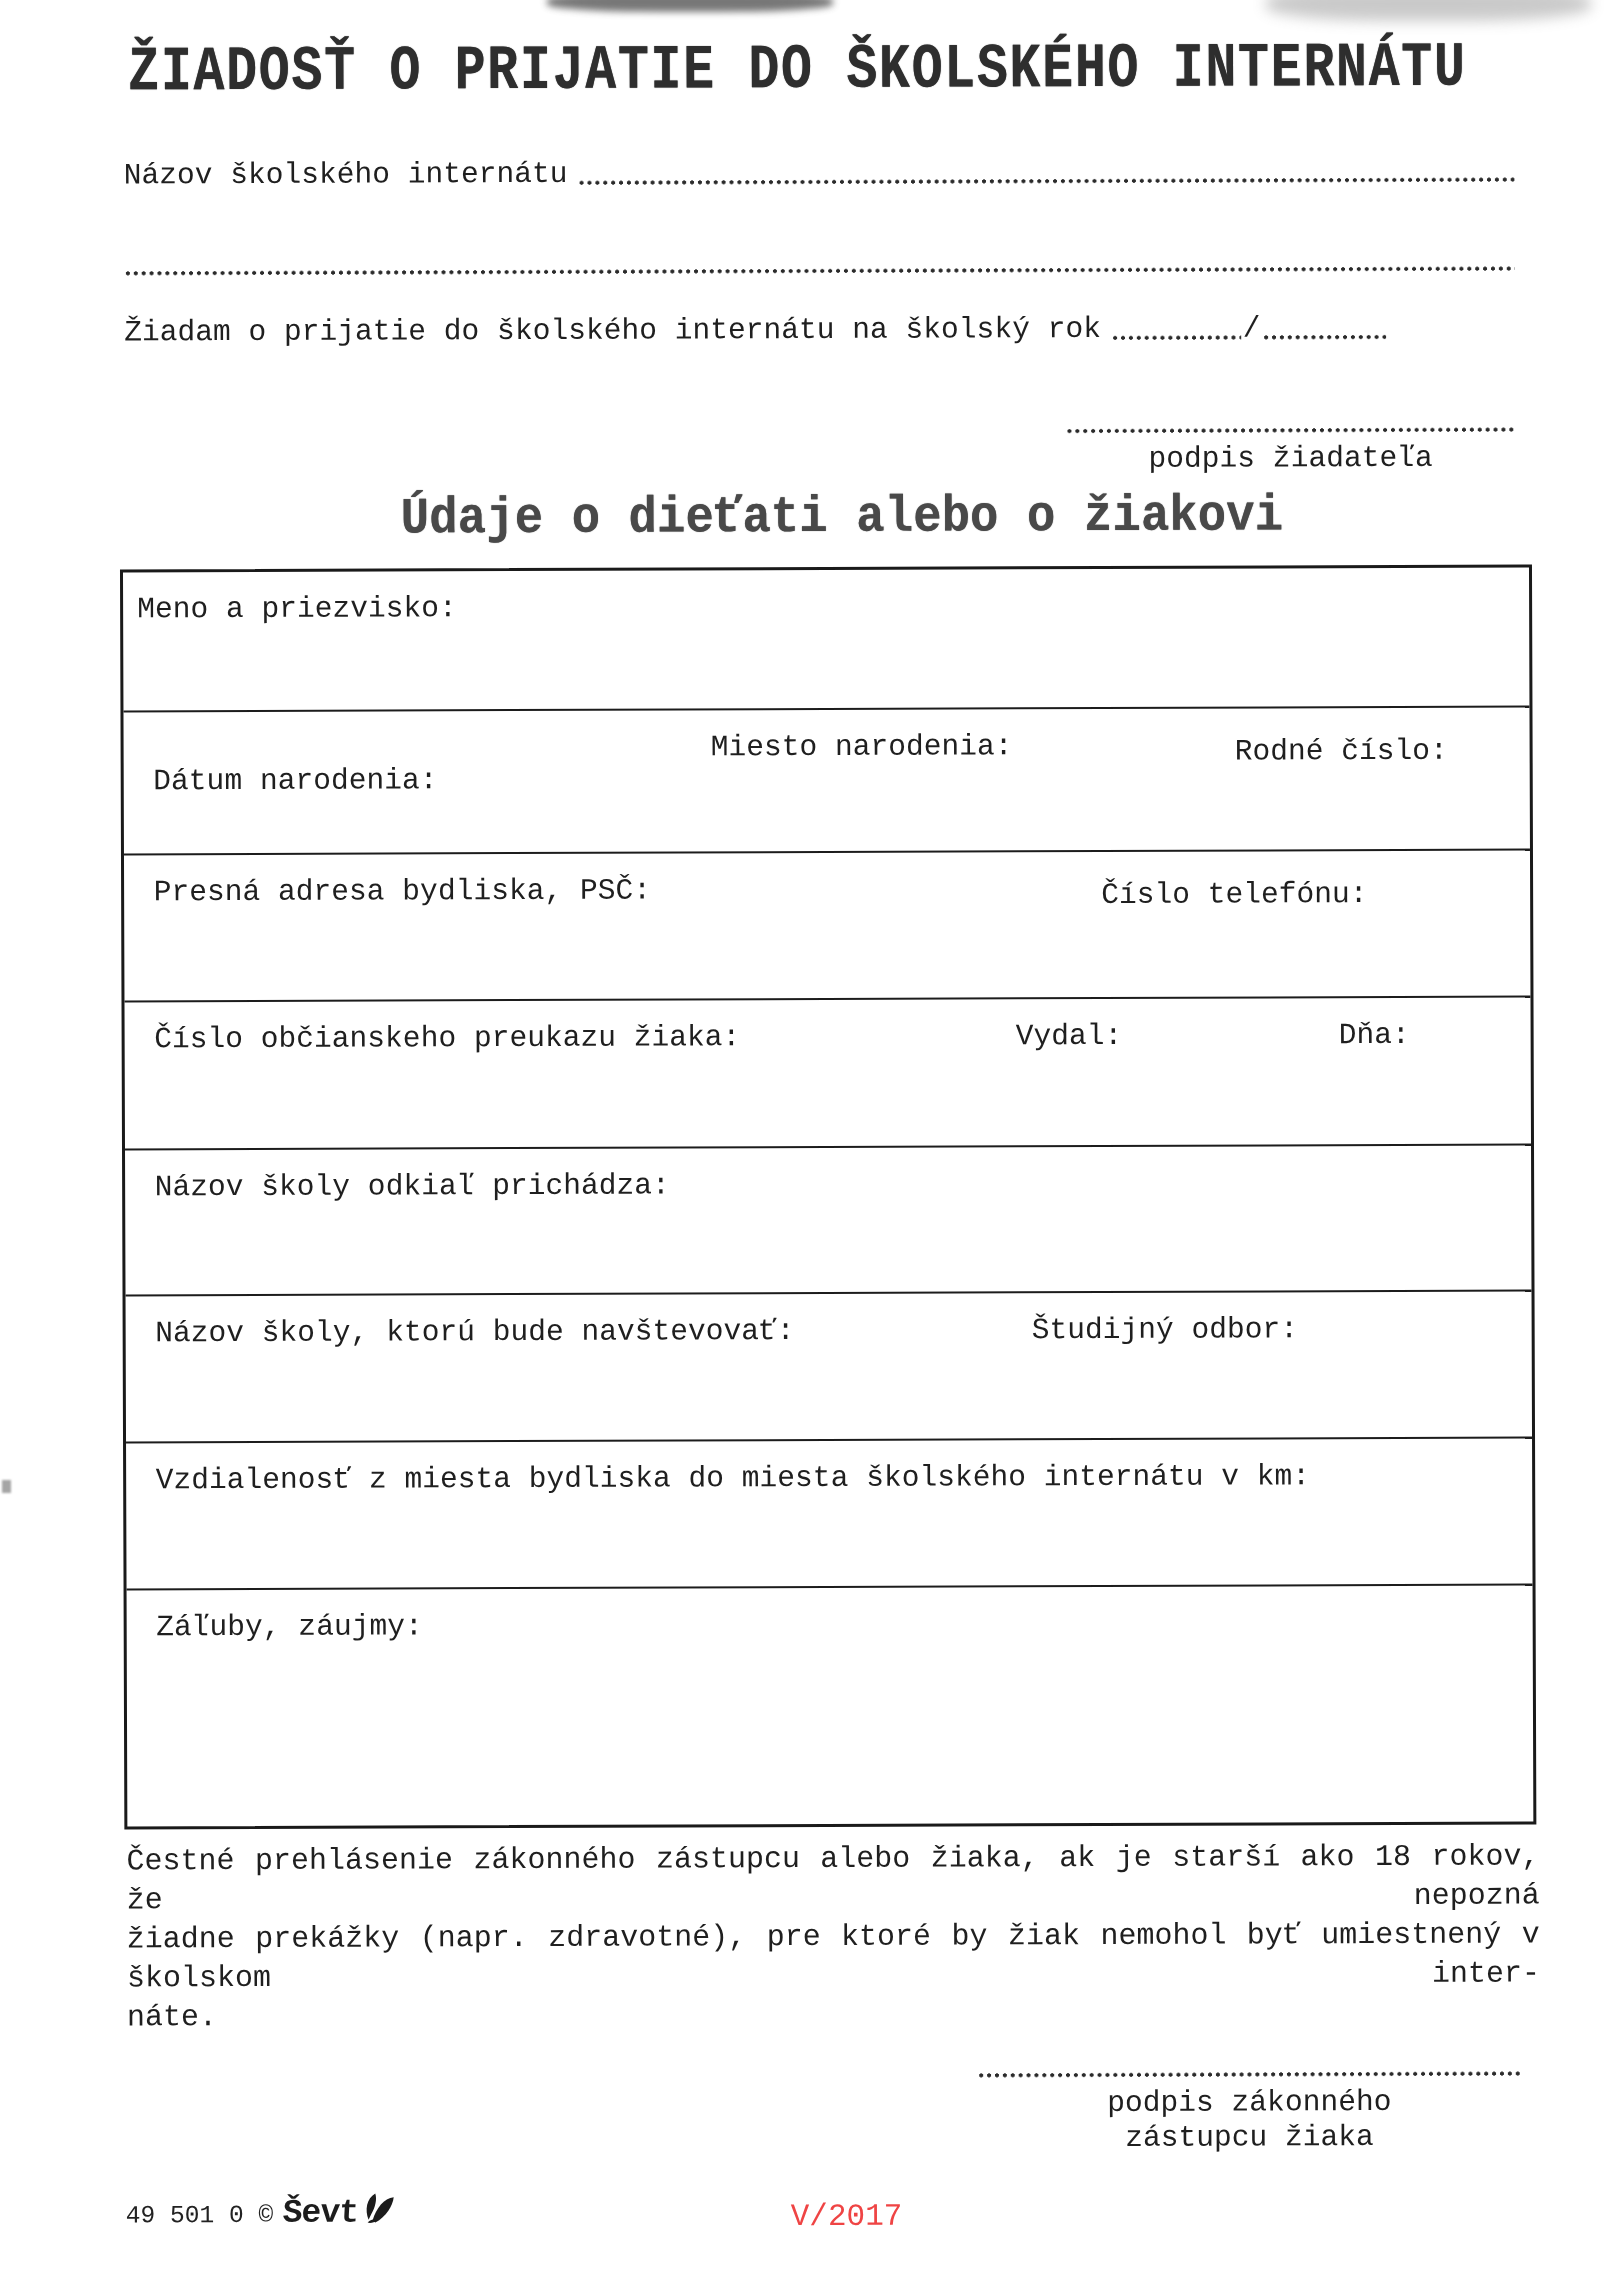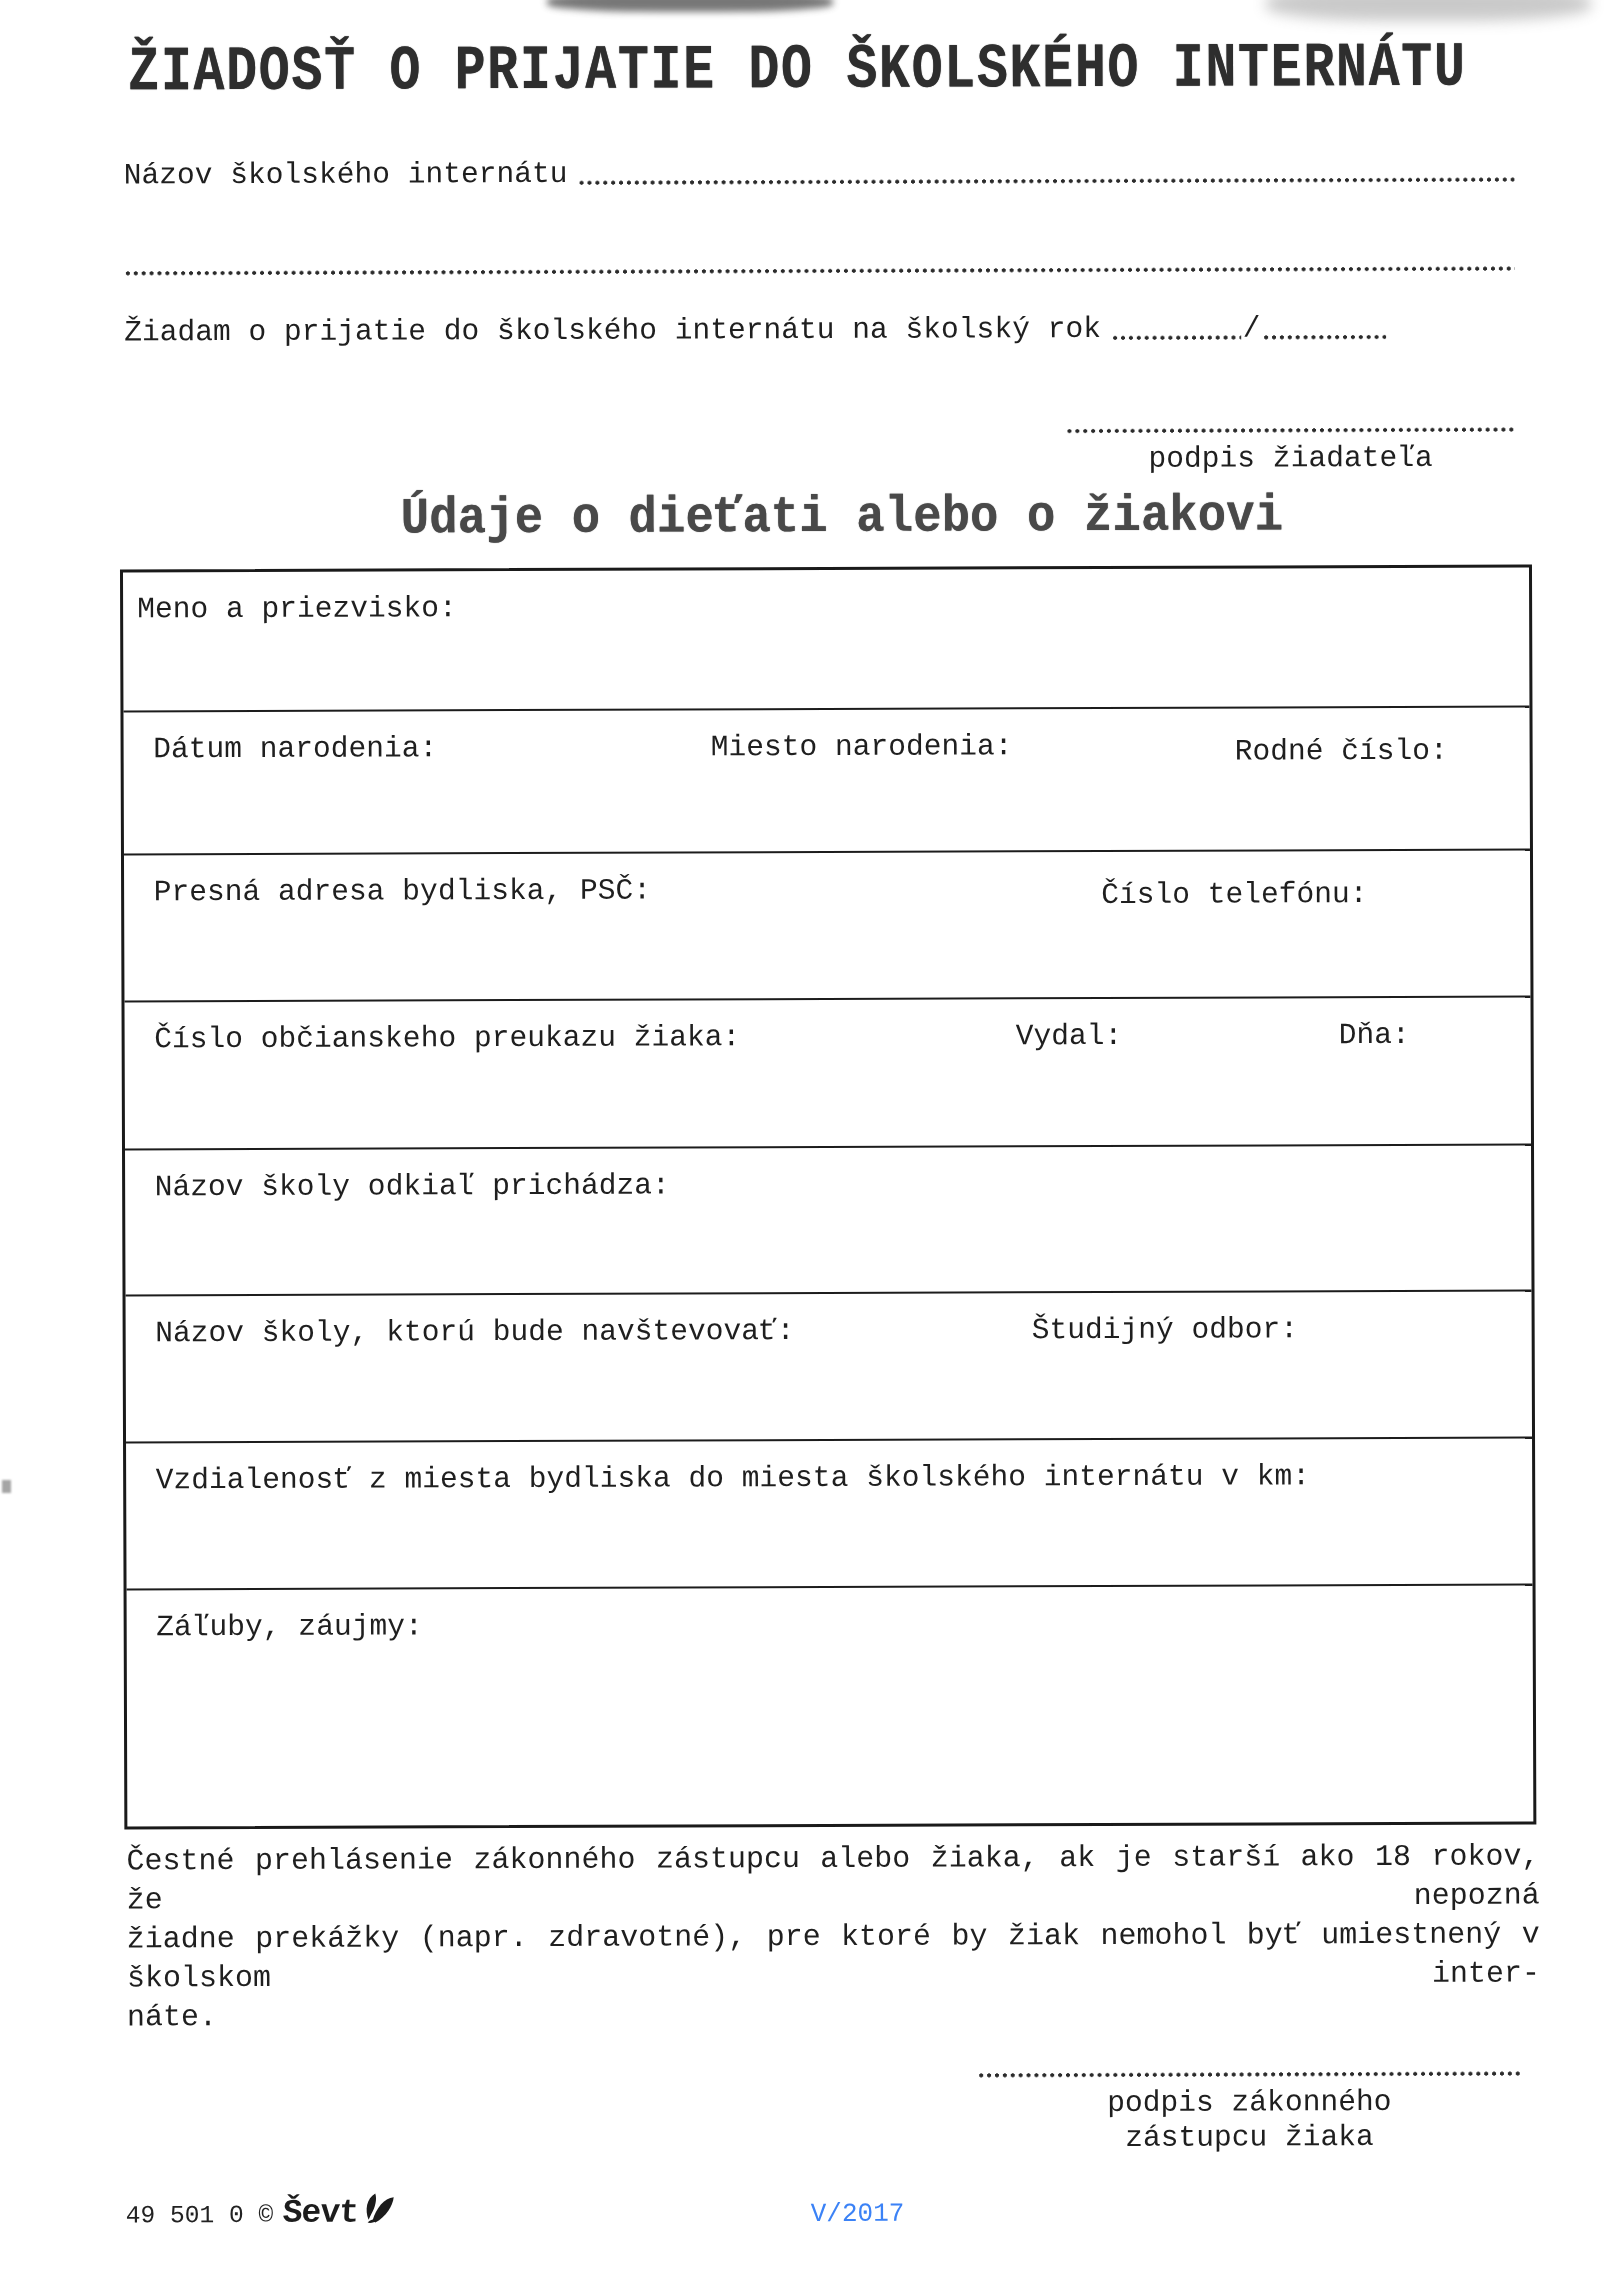--- a/index.html
+++ b/index.html
@@ -63,21 +63,21 @@
   .decl .jl{text-align:justify;text-align-last:justify;}
   .decl .ll{text-align:left;}
 
   .footer-left{
     position:absolute;left:118px;top:2185px;
     display:flex;align-items:baseline;gap:9px;
   }
   .form-code{font-size:24.6px;color:#222;}
   .publisher{font-size:33px;font-weight:800;letter-spacing:-1px;color:#1c1c1c;transform:skewX(-3deg);}
   .butterfly{position:relative;top:3.9px;left:-3.9px;}
-  .edition{position:absolute;left:783px;top:2199px;font-size:26px;color:#3b82f6;margin-left:20px;}
+  .edition{position:absolute;left:783px;top:2199px;font-size:31px;color:#ef4444;}
 </style>
 </head>
 <body>
 
 <div class="page">
   <div class="smudge a"></div>
   <div class="smudge b"></div>
   <div class="tick"></div>
 
   <div class="sheet">
@@ -103,21 +103,21 @@
       <div class="cap">podpis žiadateľa</div>
     </div>
 
     <div class="heading">Údaje o dieťati alebo o žiakovi</div>
 
     <div class="ftable">
       <div class="trow" style="height:138px;">
         <span class="lbl" style="left:14px;">Meno a priezvisko:</span>
       </div>
       <div class="trow" style="height:141px;">
-        <span class="lbl" style="left:29.6px;">Dátum narodenia:</span>
+        <span class="lbl" style="left:29.6px;margin-top:32px;">Dátum narodenia:</span>
         <span class="lbl" style="left:587px;">Miesto narodenia:</span>
         <span class="lbl" style="left:1111px;top:25.6px;">Rodné číslo:</span>
       </div>
       <div class="trow" style="height:145px;">
         <span class="lbl" style="left:29.6px;">Presná adresa bydliska, PSČ:</span>
         <span class="lbl" style="left:977px;top:25.6px;">Číslo telefónu:</span>
       </div>
       <div class="trow" style="height:146px;">
         <span class="lbl" style="left:29.6px;">Číslo občianskeho preukazu žiaka:</span>
         <span class="lbl" style="left:891px;">Vydal:</span>

